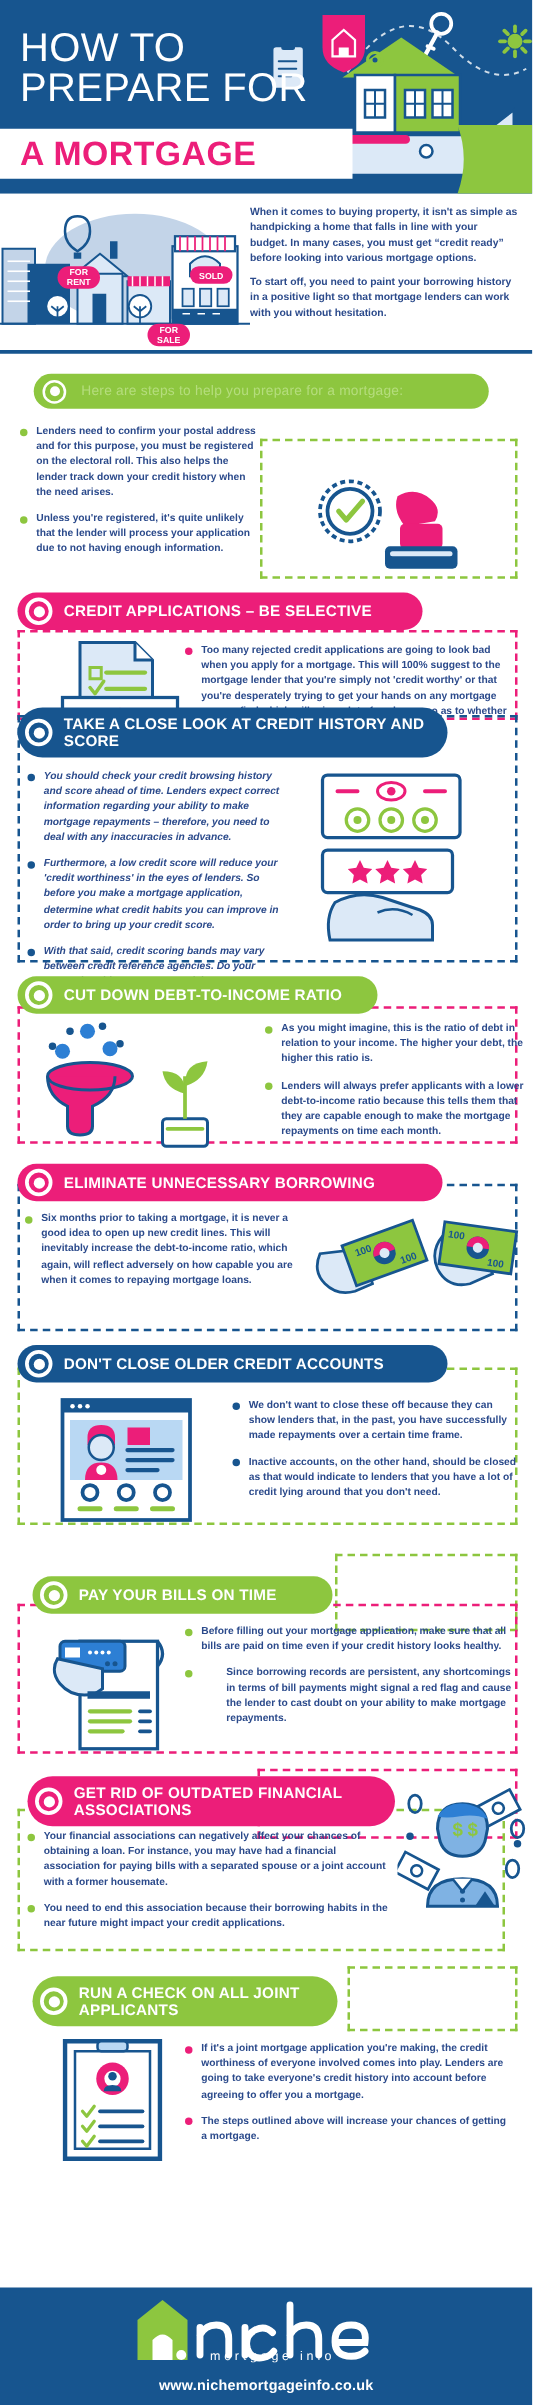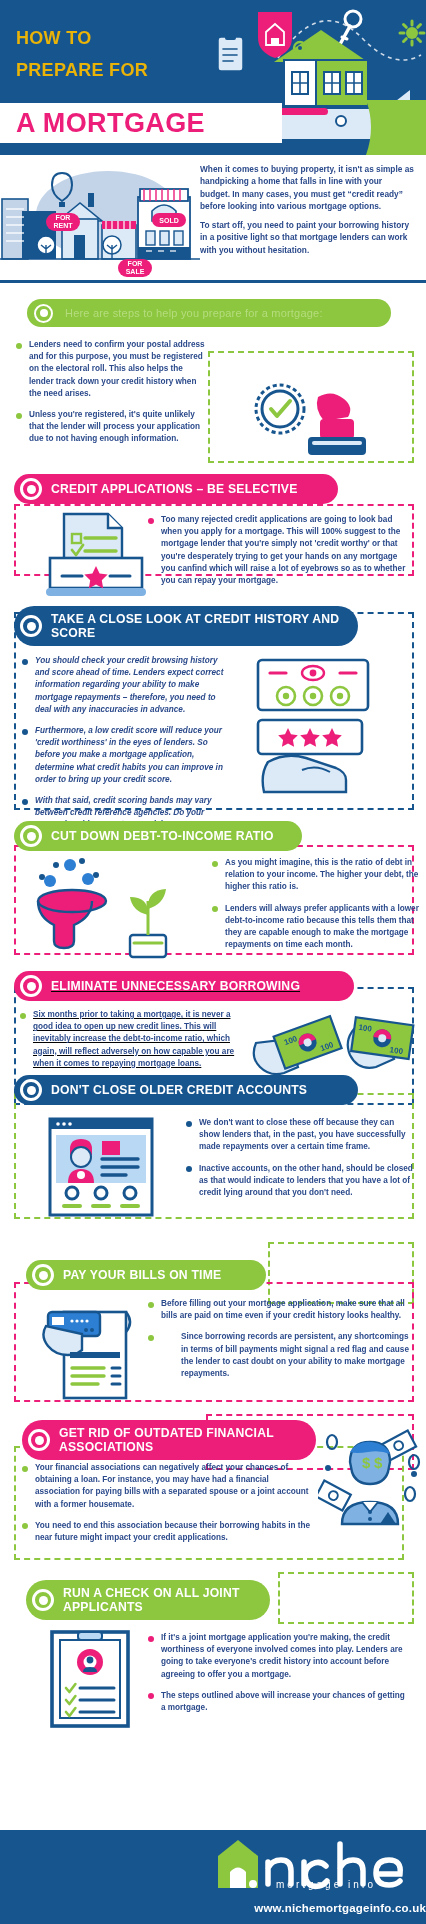--- a/index.html
+++ b/index.html
@@ -21,23 +21,23 @@
     position: relative;
     width: 426px;
     height: 155px;
     background: #17558f;
     overflow: hidden;
   }
   .hero-title {
     position: absolute;
     left: 16px;
     top: 22px;
-    color: #eab308;
-    font-size: 18px;
-    font-weight: bold;
+    color: #ffffff;
+    font-size: 32px;
+    font-weight: normal;
     line-height: 32px;
     letter-spacing: 0.3px;
     z-index: 4;
   }
   .hero-title .l2 { display: block; }
   .hero-band {
     position: absolute;
     left: 0;
     top: 103px;
     width: 282px;
@@ -165,21 +165,21 @@
     font-weight: bold;
   }
   .art { position: absolute; z-index: 2; }
 
   .footer {
     position: absolute;
     left: 0; bottom: 0;
     width: 426px; height: 94px;
     background: #17558f;
     display: flex; flex-direction: column;
-    align-items: flex-end; justify-content: center;
+    align-items: center; justify-content: center;
   }
   .footer-url {
     margin-top: 8px;
     color: #ffffff;
     font-size: 11.5px;
     font-weight: bold;
     letter-spacing: 0.2px;
   }
 </style>
 </head>
@@ -357,21 +357,21 @@
         <span class="dot g"></span>
         <span class="btxt">Lenders need to confirm your postal address and for this purpose, you must be registered on the electoral roll. This also helps the lender track down your credit history when the need arises.</span>
       </div>
       <div class="bullet">
         <span class="dot g"></span>
         <span class="btxt">Unless you're registered, it's quite unlikely that the lender will process your application due to not having enough information.</span>
       </div>
     </div>
   </div>
 
-  <div class="section" style="height:132px;">
+  <div class="section" style="height:92px;">
     <div class="dashbox b-pink" style="left:14px; top:30px; width:400px; height:72px;"></div>
     <div class="hdr pink" style="margin-left:14px; width:324px;">
       <span class="bullseye">
           <i></i>
         </span>
       <span class="hdr-title">CREDIT APPLICATIONS – BE SELECTIVE</span>
     </div>
     <div class="art" style="left:40px; top:38px;">
       <svg width="110" height="90" viewBox="0 0 110 90">
         <path d="M24 2 h44 l14 14 v46 h-58 z" fill="#dce9f7" stroke="#17558f" stroke-width="2.4"></path>
@@ -485,21 +485,21 @@
         <span class="dot g"></span>
         <span class="btxt">As you might imagine, this is the ratio of debt in relation to your income. The higher your debt, the higher this ratio is.</span>
       </div>
       <div class="bullet" style="margin-top:8px;">
         <span class="dot g"></span>
         <span class="btxt">Lenders will always prefer applicants with a lower debt-to-income ratio because this tells them that they are capable enough to make the mortgage repayments on time each month.</span>
       </div>
     </div>
   </div>
 
-  <div class="section" style="height:104px;text-decoration:underline;">
+  <div class="section" style="height:145px;">
     <div class="dashbox b-blue" style="left:14px; top:16px; width:400px; height:118px;"></div>
     <div class="hdr pink" style="margin-left:14px; width:340px;">
       <span class="bullseye">
           <i></i>
         </span>
       <span class="hdr-title">ELIMINATE UNNECESSARY BORROWING</span>
     </div>
     <div class="art" style="left:250px; top:42px;">
       <svg width="166" height="80" viewBox="0 0 166 80">
         <path d="M6 30 q-6 14 4 24 q10 10 24 6 l14 -6 l-8 -28z" fill="#dce9f7" stroke="#17558f" stroke-width="2.2"></path>

